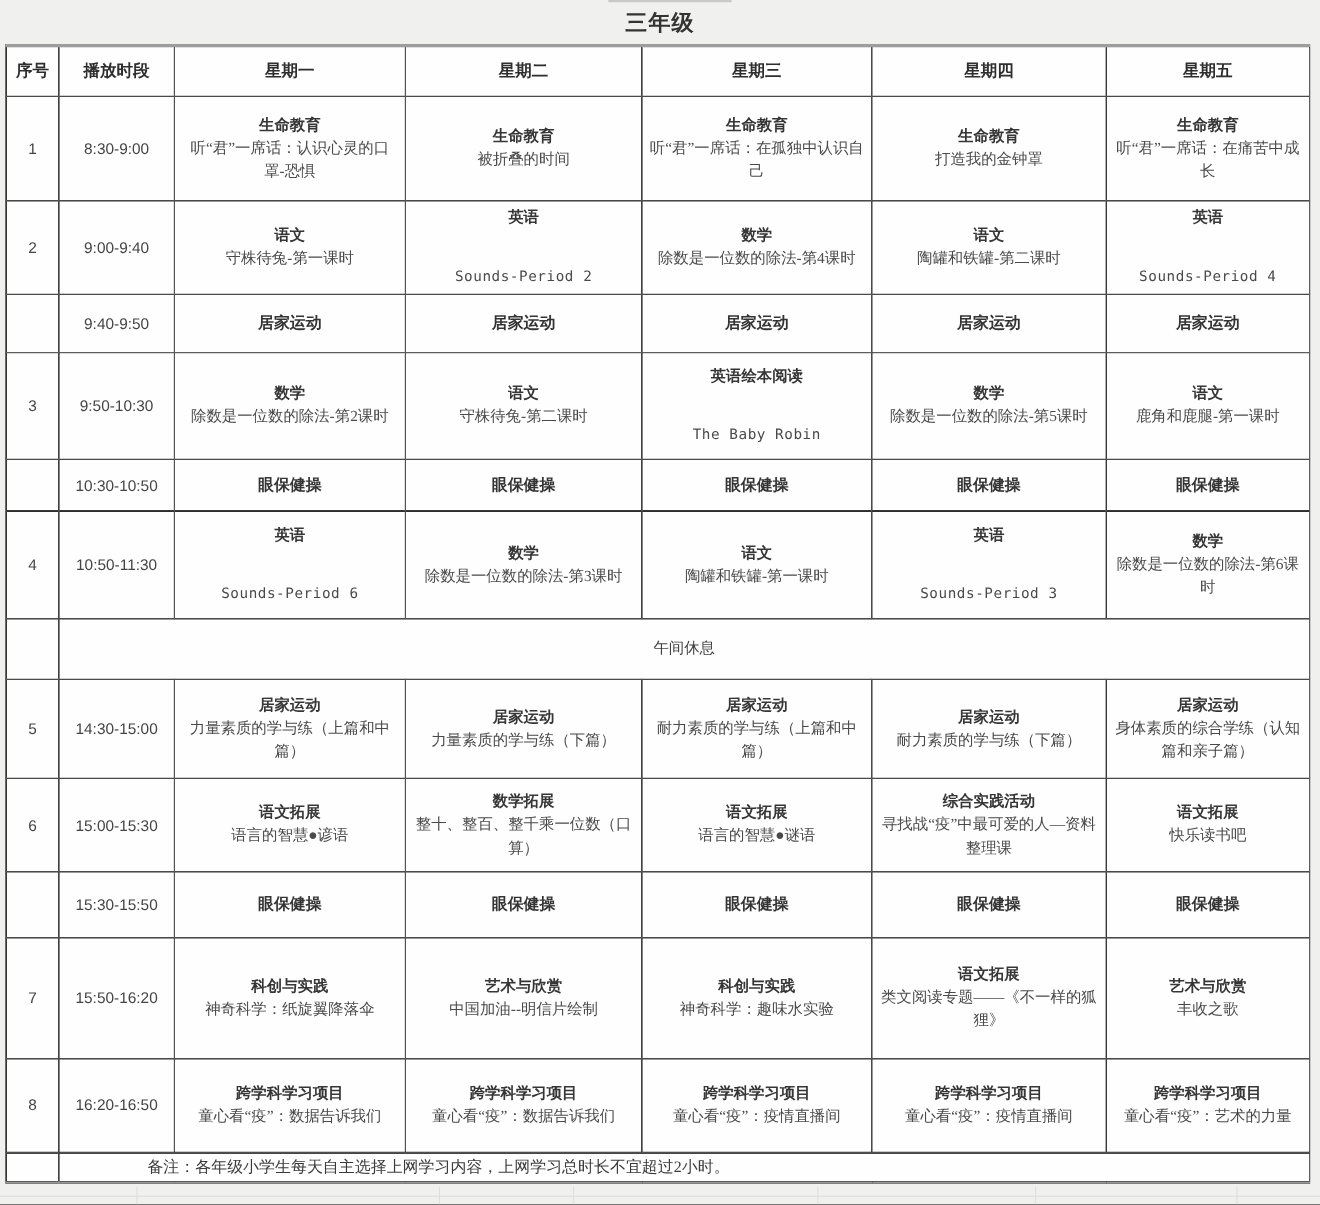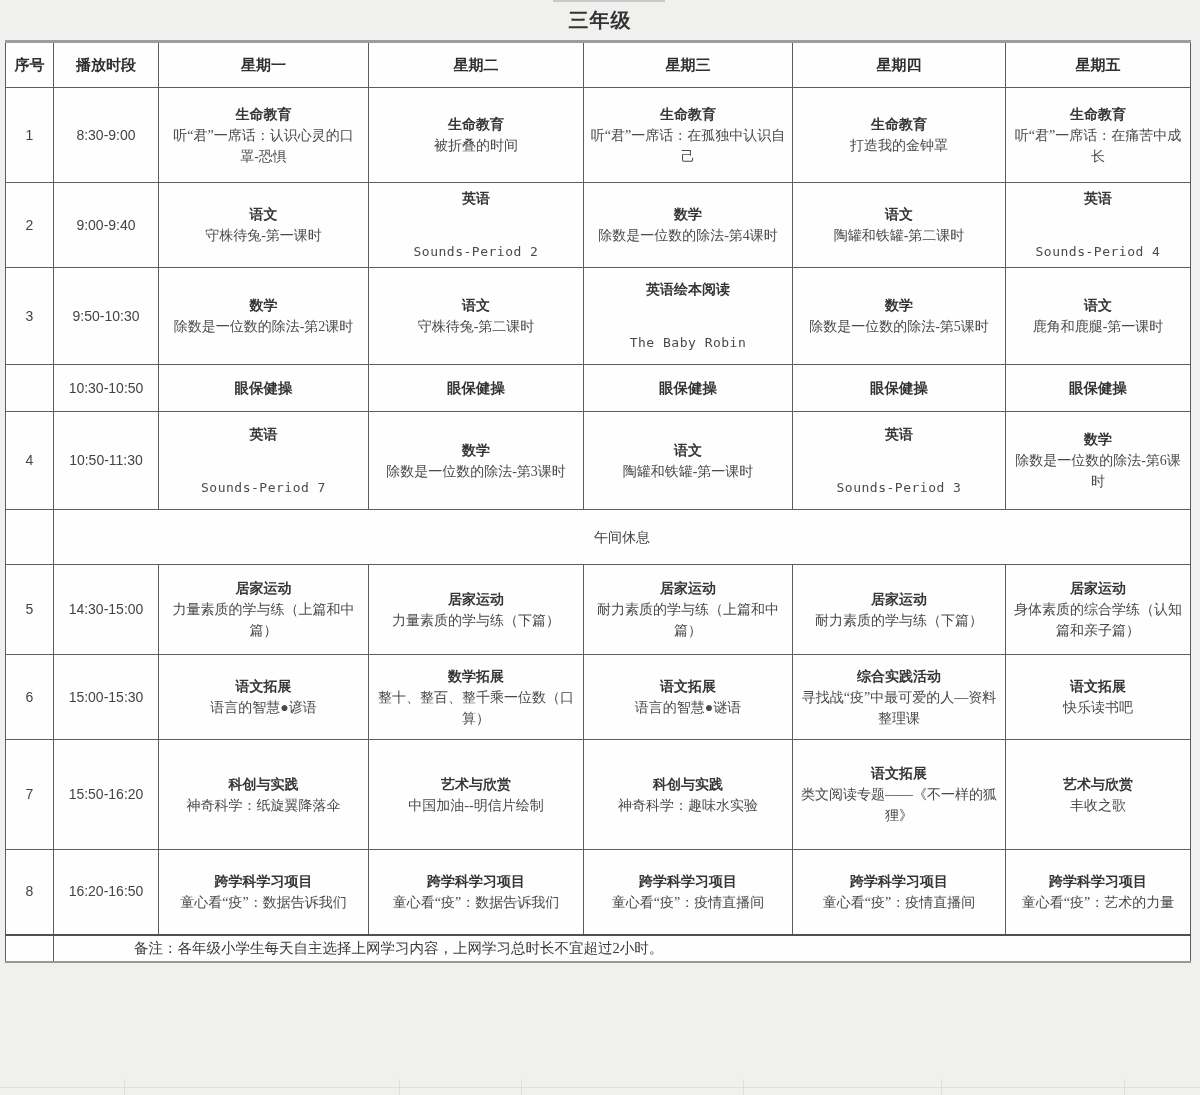--- a/index.html
+++ b/index.html
@@ -132,20 +132,39 @@
         </td>
         <td class="lesson-cell">
           <div class="subject">语文</div>
           <div class="detail">陶罐和铁罐-第二课时</div>
         </td>
         <td class="lesson-cell">
           <div class="subject">英语</div>
           <div class="detail latin">Sounds-Period 4</div>
         </td>
       </tr>
+      <tr class="activity-row" style="height: 53px;">
+        <td class="row-number"></td>
+        <td class="time-cell">9:40-9:50</td>
+        <td class="activity-cell">
+          <div class="activity-label">居家运动</div>
+        </td>
+        <td class="activity-cell">
+          <div class="activity-label">居家运动</div>
+        </td>
+        <td class="activity-cell">
+          <div class="activity-label">居家运动</div>
+        </td>
+        <td class="activity-cell">
+          <div class="activity-label">居家运动</div>
+        </td>
+        <td class="activity-cell">
+          <div class="activity-label">居家运动</div>
+        </td>
+      </tr>
       <tr class="lesson-row" style="height: 97px;">
         <td class="row-number">3</td>
         <td class="time-cell">9:50-10:30</td>
         <td class="lesson-cell">
           <div class="subject">数学</div>
           <div class="detail">除数是一位数的除法-第2课时</div>
         </td>
         <td class="lesson-cell">
           <div class="subject">语文</div>
           <div class="detail">守株待兔-第二课时</div>
@@ -180,21 +199,21 @@
         </td>
         <td class="activity-cell">
           <div class="activity-label">眼保健操</div>
         </td>
       </tr>
       <tr class="lesson-row" style="height: 98px;">
         <td class="row-number">4</td>
         <td class="time-cell">10:50-11:30</td>
         <td class="lesson-cell">
           <div class="subject">英语</div>
-          <div class="detail latin">Sounds-Period 7</div>
+          <div class="detail latin">Sounds-Period 6</div>
         </td>
         <td class="lesson-cell">
           <div class="subject">数学</div>
           <div class="detail">除数是一位数的除法-第3课时</div>
         </td>
         <td class="lesson-cell">
           <div class="subject">语文</div>
           <div class="detail">陶罐和铁罐-第一课时</div>
         </td>
         <td class="lesson-cell">
@@ -249,20 +268,39 @@
           <div class="subject">语文拓展</div>
           <div class="detail">语言的智慧●谜语</div>
         </td>
         <td class="lesson-cell">
           <div class="subject">综合实践活动</div>
           <div class="detail">寻找战“疫”中最可爱的人—资料整理课</div>
         </td>
         <td class="lesson-cell">
           <div class="subject">语文拓展</div>
           <div class="detail">快乐读书吧</div>
+        </td>
+      </tr>
+      <tr class="activity-row" style="height: 60px;">
+        <td class="row-number"></td>
+        <td class="time-cell">15:30-15:50</td>
+        <td class="activity-cell">
+          <div class="activity-label">眼保健操</div>
+        </td>
+        <td class="activity-cell">
+          <div class="activity-label">眼保健操</div>
+        </td>
+        <td class="activity-cell">
+          <div class="activity-label">眼保健操</div>
+        </td>
+        <td class="activity-cell">
+          <div class="activity-label">眼保健操</div>
+        </td>
+        <td class="activity-cell">
+          <div class="activity-label">眼保健操</div>
         </td>
       </tr>
       <tr class="lesson-row" style="height: 110px;">
         <td class="row-number">7</td>
         <td class="time-cell">15:50-16:20</td>
         <td class="lesson-cell">
           <div class="subject">科创与实践</div>
           <div class="detail">神奇科学：纸旋翼降落伞</div>
         </td>
         <td class="lesson-cell">

